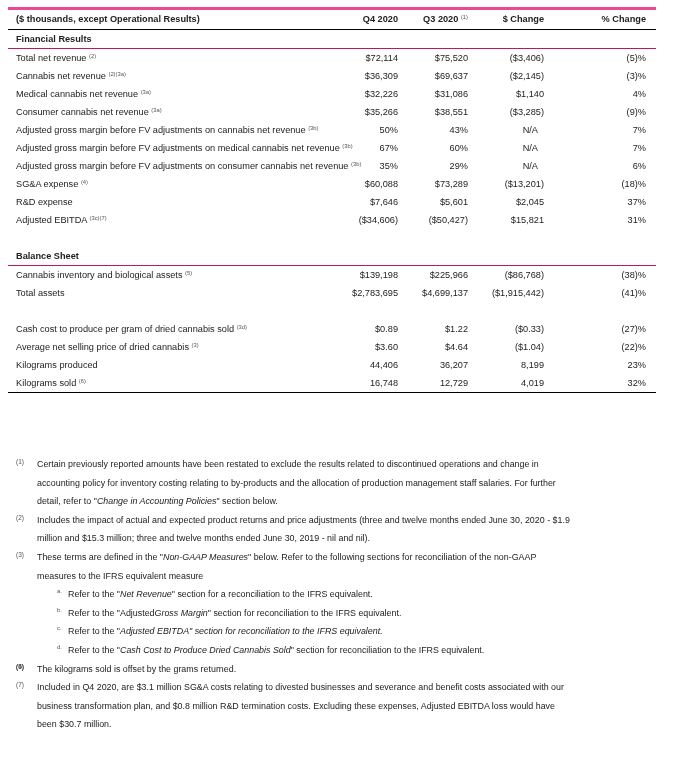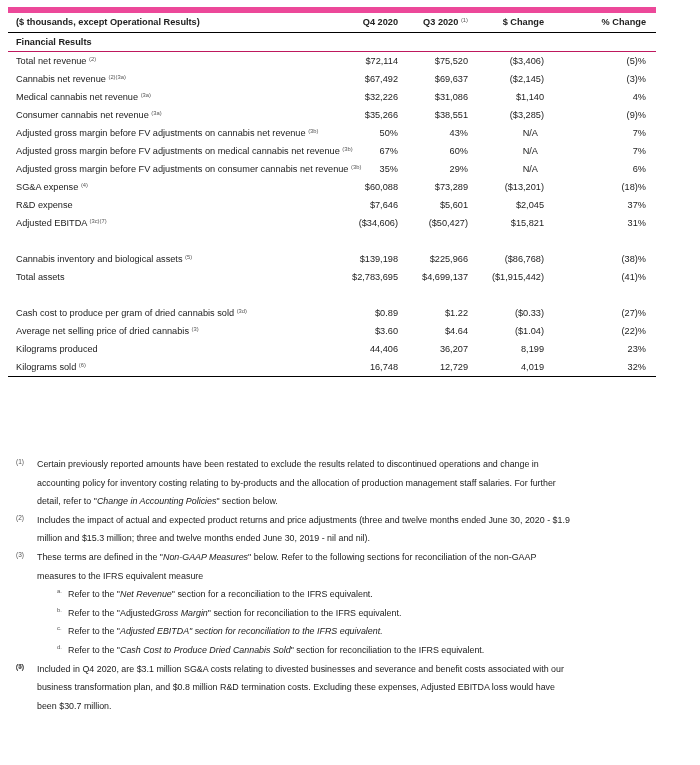--- a/index.html
+++ b/index.html
@@ -9,21 +9,21 @@
   }
   .tbl { position: absolute; left: 8px; top: 7px; width: 648px; }
   .row { position: relative; height: 18px; font-size: 9.2px; line-height: 18px; }
   .row .lbl { position: absolute; left: 8px; white-space: nowrap; }
   .row .c { position: absolute; white-space: nowrap; text-align: right; }
   .c1 { right: 258px; }
   .c2 { right: 188px; }
   .c3 { right: 112px; }
   .c4 { right: 10px; }
   .c3.mid { right: 118px; }
-  .hdr { font-weight: bold; border-top: 6px solid #ec4899; border-bottom: 1px solid #000; height: 19px; line-height: 19px; }
+  .hdr { font-weight: bold; border-top: 3px solid #ec4899; border-bottom: 1px solid #000; height: 19px; line-height: 19px; }
   .hdr .c { font-weight: bold; }
   .sec { font-weight: bold; border-bottom: 1px solid #be185d; height: 18px; }
   .sec-gap { height: 18px; }
   .bottom-rule { border-bottom: 1px solid #000; }
   sup { font-size: 5.8px; vertical-align: top; position: relative; top: -2px; color: #555; font-weight: normal; }
 
   .notes { position: absolute; left: 0; top: 455px; width: 572px; font-size: 8.9px; color: #222; }
   .note { position: relative; padding-left: 37px; line-height: 18.6px; }
   .note .num { position: absolute; left: 16px; top: -2px; font-size: 6.5px; color: #555; }
   .sub { position: relative; padding-left: 68px; line-height: 18.6px; }
@@ -47,21 +47,21 @@
       </div>
       <div class="row">
         <span class="lbl"><span>Total net revenue</span> <sup>(2)</sup></span>
         <span class="c c1">$72,114</span>
         <span class="c c2">$75,520</span>
         <span class="c c3">($3,406)</span>
         <span class="c c4">(5)%</span>
       </div>
       <div class="row">
         <span class="lbl"><span>Cannabis net revenue</span> <sup>(2)(3a)</sup></span>
-        <span class="c c1">$67,492</span>
+        <span class="c c1">$36,309</span>
         <span class="c c2">$69,637</span>
         <span class="c c3">($2,145)</span>
         <span class="c c4">(3)%</span>
       </div>
       <div class="row">
         <span class="lbl"><span>Medical cannabis net revenue</span> <sup>(3a)</sup></span>
         <span class="c c1">$32,226</span>
         <span class="c c2">$31,086</span>
         <span class="c c3">$1,140</span>
         <span class="c c4">4%</span>
@@ -109,20 +109,23 @@
         <span class="c c4">37%</span>
       </div>
       <div class="row">
         <span class="lbl"><span>Adjusted EBITDA</span> <sup>(3c)(7)</sup></span>
         <span class="c c1">($34,606)</span>
         <span class="c c2">($50,427)</span>
         <span class="c c3">$15,821</span>
         <span class="c c4">31%</span>
       </div>
       <div class="row sec-gap"></div>
+      <div class="row sec">
+        <span class="lbl">Balance Sheet</span>
+      </div>
       <div class="row">
         <span class="lbl"><span>Cannabis inventory and biological assets</span> <sup>(5)</sup></span>
         <span class="c c1">$139,198</span>
         <span class="c c2">$225,966</span>
         <span class="c c3">($86,768)</span>
         <span class="c c4">(38)%</span>
       </div>
       <div class="row">
         <span class="lbl"><span>Total assets</span></span>
         <span class="c c1">$2,783,695</span>
@@ -191,16 +194,20 @@
     <span class="letter">d.</span>
     <span>Refer to the "</span><em>Cash Cost to Produce Dried Cannabis Sold</em><span>" section for reconciliation to the IFRS equivalent.</span>
   </div>
   <div class="note">
     <span class="num">(4)</span>
   </div>
   <div class="note">
     <span class="num">(5)</span>
   </div>
   <div class="note">
+    <span class="num">(6)</span>
+    <span>The kilograms sold is offset by the grams returned.</span>
+  </div>
+  <div class="note">
     <span class="num">(7)</span>
     <span>Included in Q4 2020, are $3.1 million SG&amp;A costs relating to divested businesses and severance and benefit costs associated with our business transformation plan, and $0.8 million R&amp;D termination costs. Excluding these expenses, Adjusted EBITDA loss would have been $30.7 million.</span>
   </div>
 </div>
 
 </body></html>

